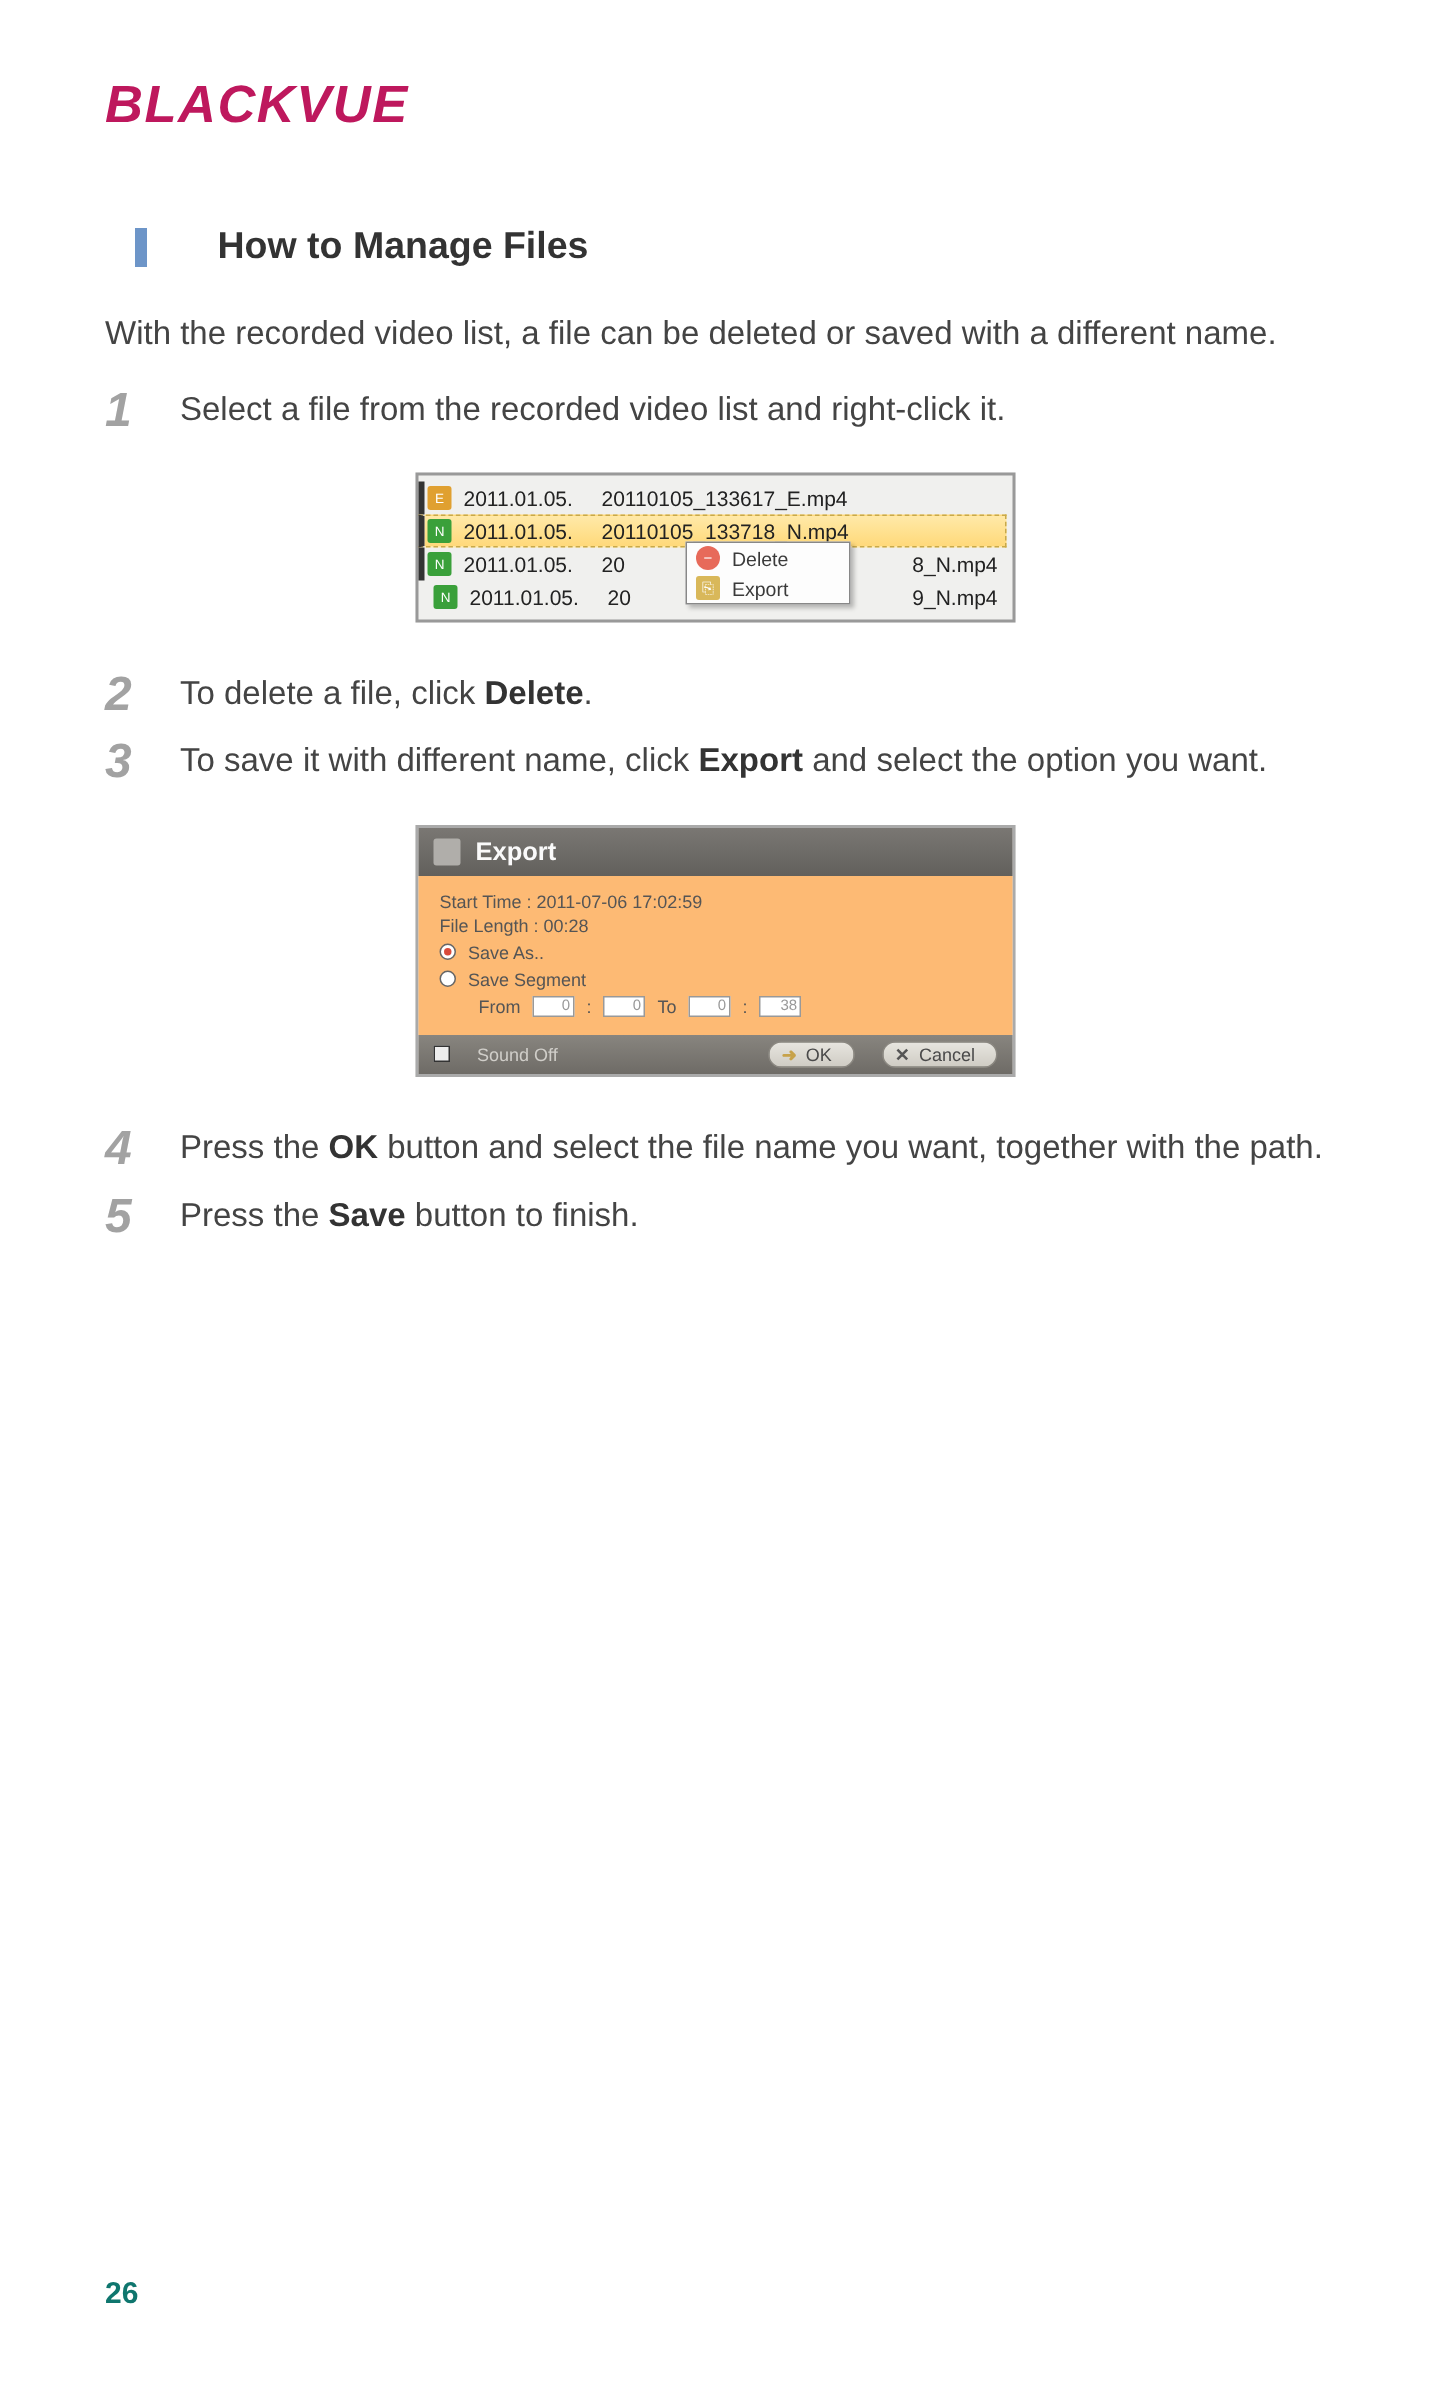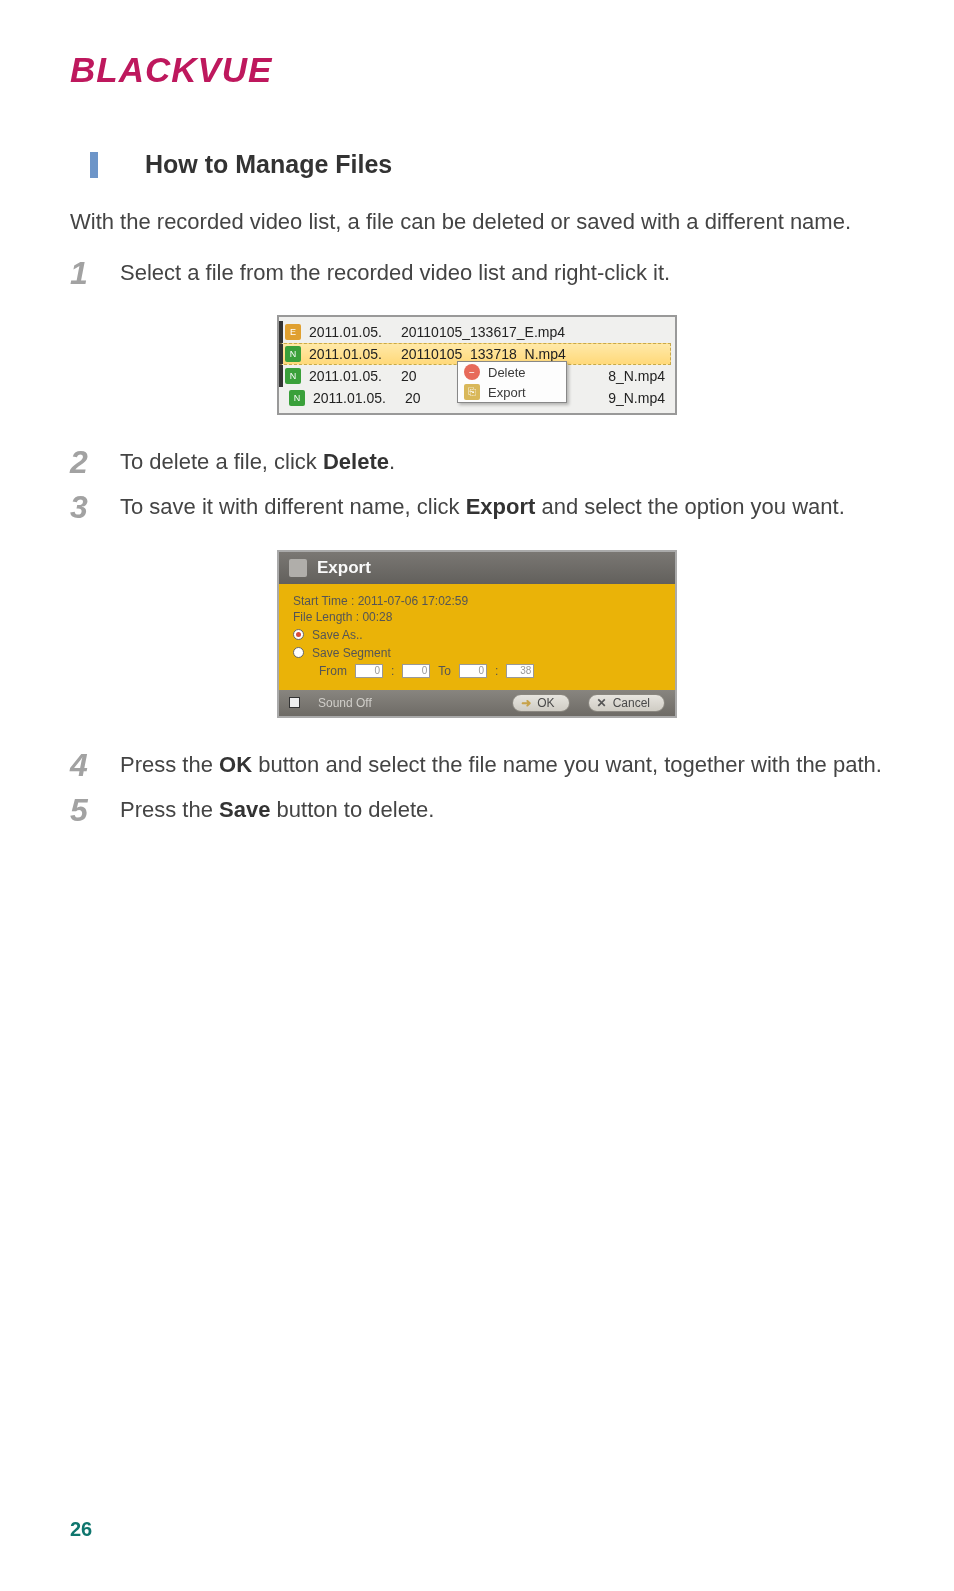--- a/index.html
+++ b/index.html
@@ -163,21 +163,21 @@
     font-weight: 600;
     padding: 6px 10px;
     gap: 10px;
   }
   .export-title .ex-ic {
     width: 18px; height: 18px;
     background: #b0aeaa;
     border-radius: 2px;
   }
   .export-body {
-    background: #eab308;
+    background: #fdba74;
     padding: 8px 10px 12px 14px;
     font-size: 12px;
     color: #555;
   }
   .export-body .line { margin: 2px 0; }
   .radio-row {
     display: flex;
     align-items: center;
     gap: 8px;
     margin-top: 4px;
@@ -371,17 +371,17 @@
 <div class="step">
   <div class="step-num">4</div>
   <div class="step-text">
     <span>Press the </span><b>OK</b><span> button and select the file name you want, together with the path.</span>
   </div>
 </div>
 
 <div class="step">
   <div class="step-num">5</div>
   <div class="step-text">
-    <span>Press the </span><b>Save</b><span> button to delete.</span>
+    <span>Press the </span><b>Save</b><span> button to finish.</span>
   </div>
 </div>
 
 <div class="page-num">26</div>
 
 </body></html>

